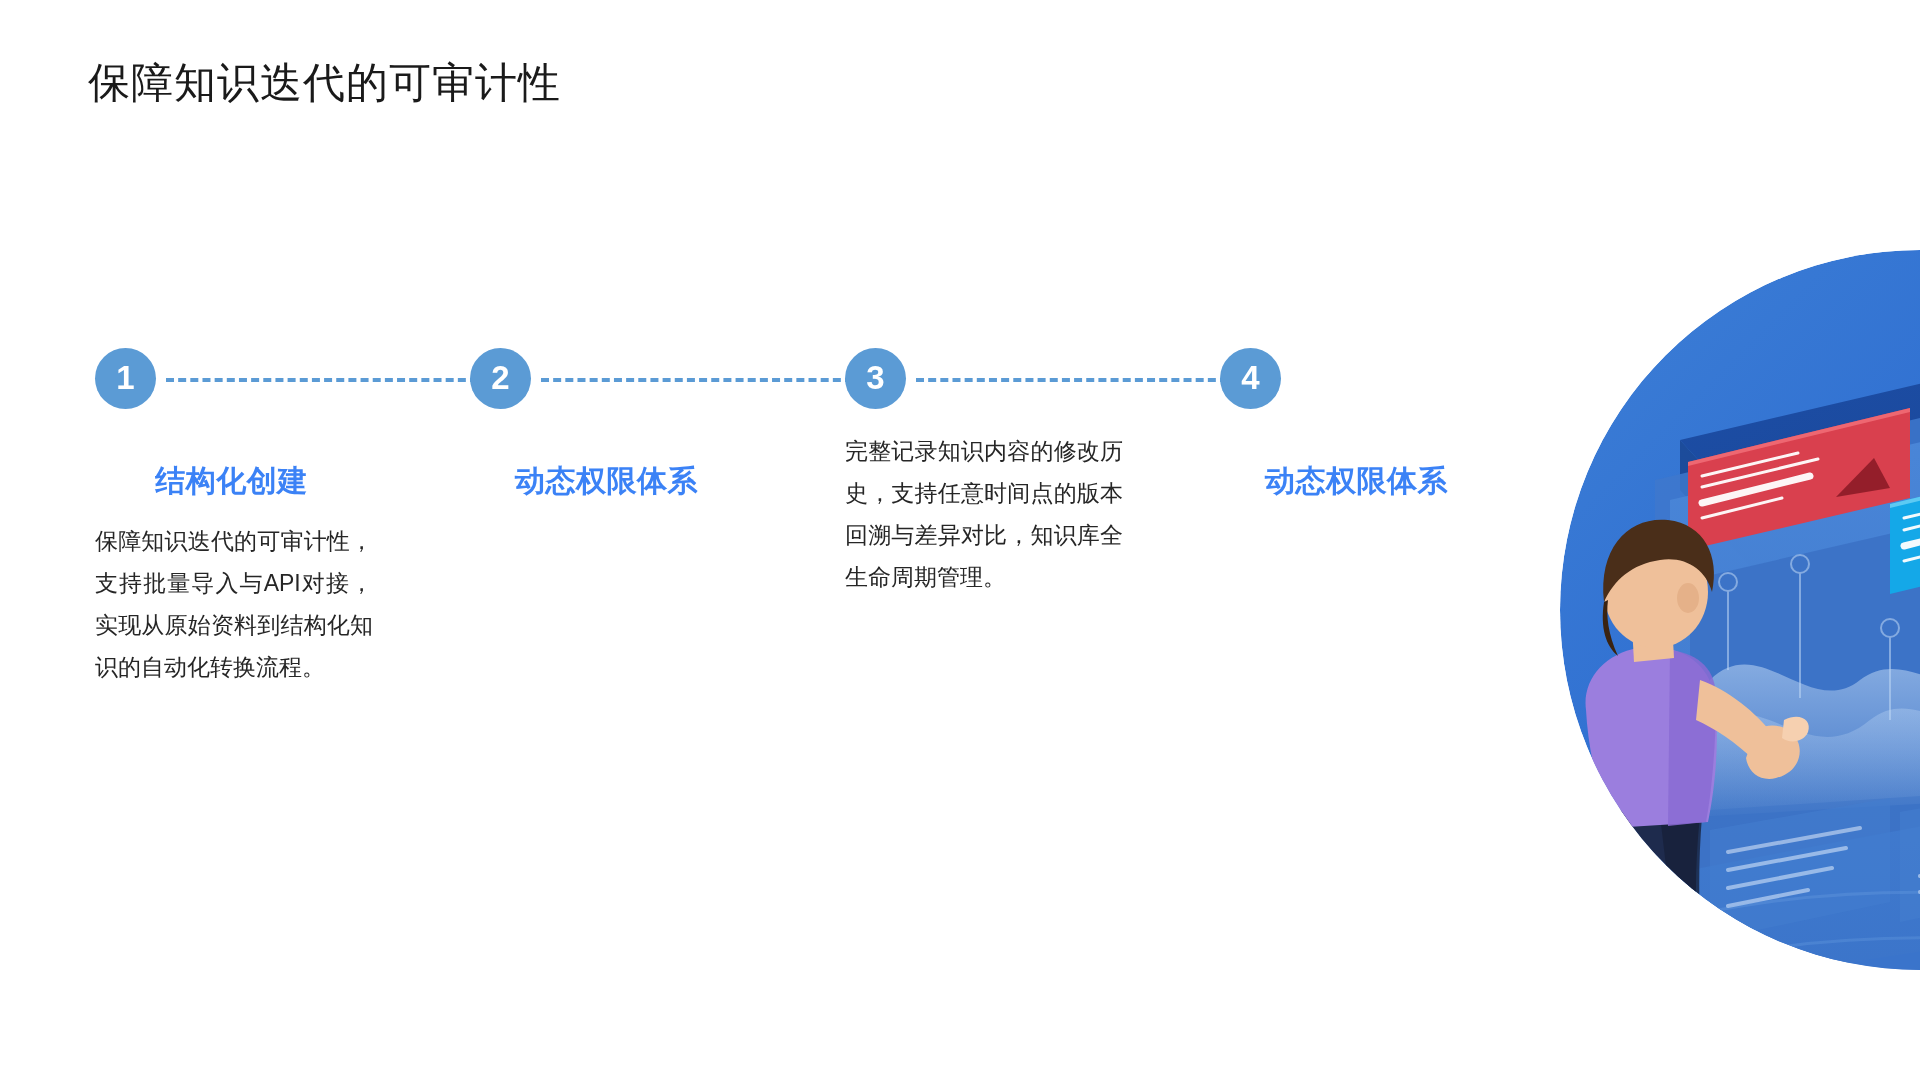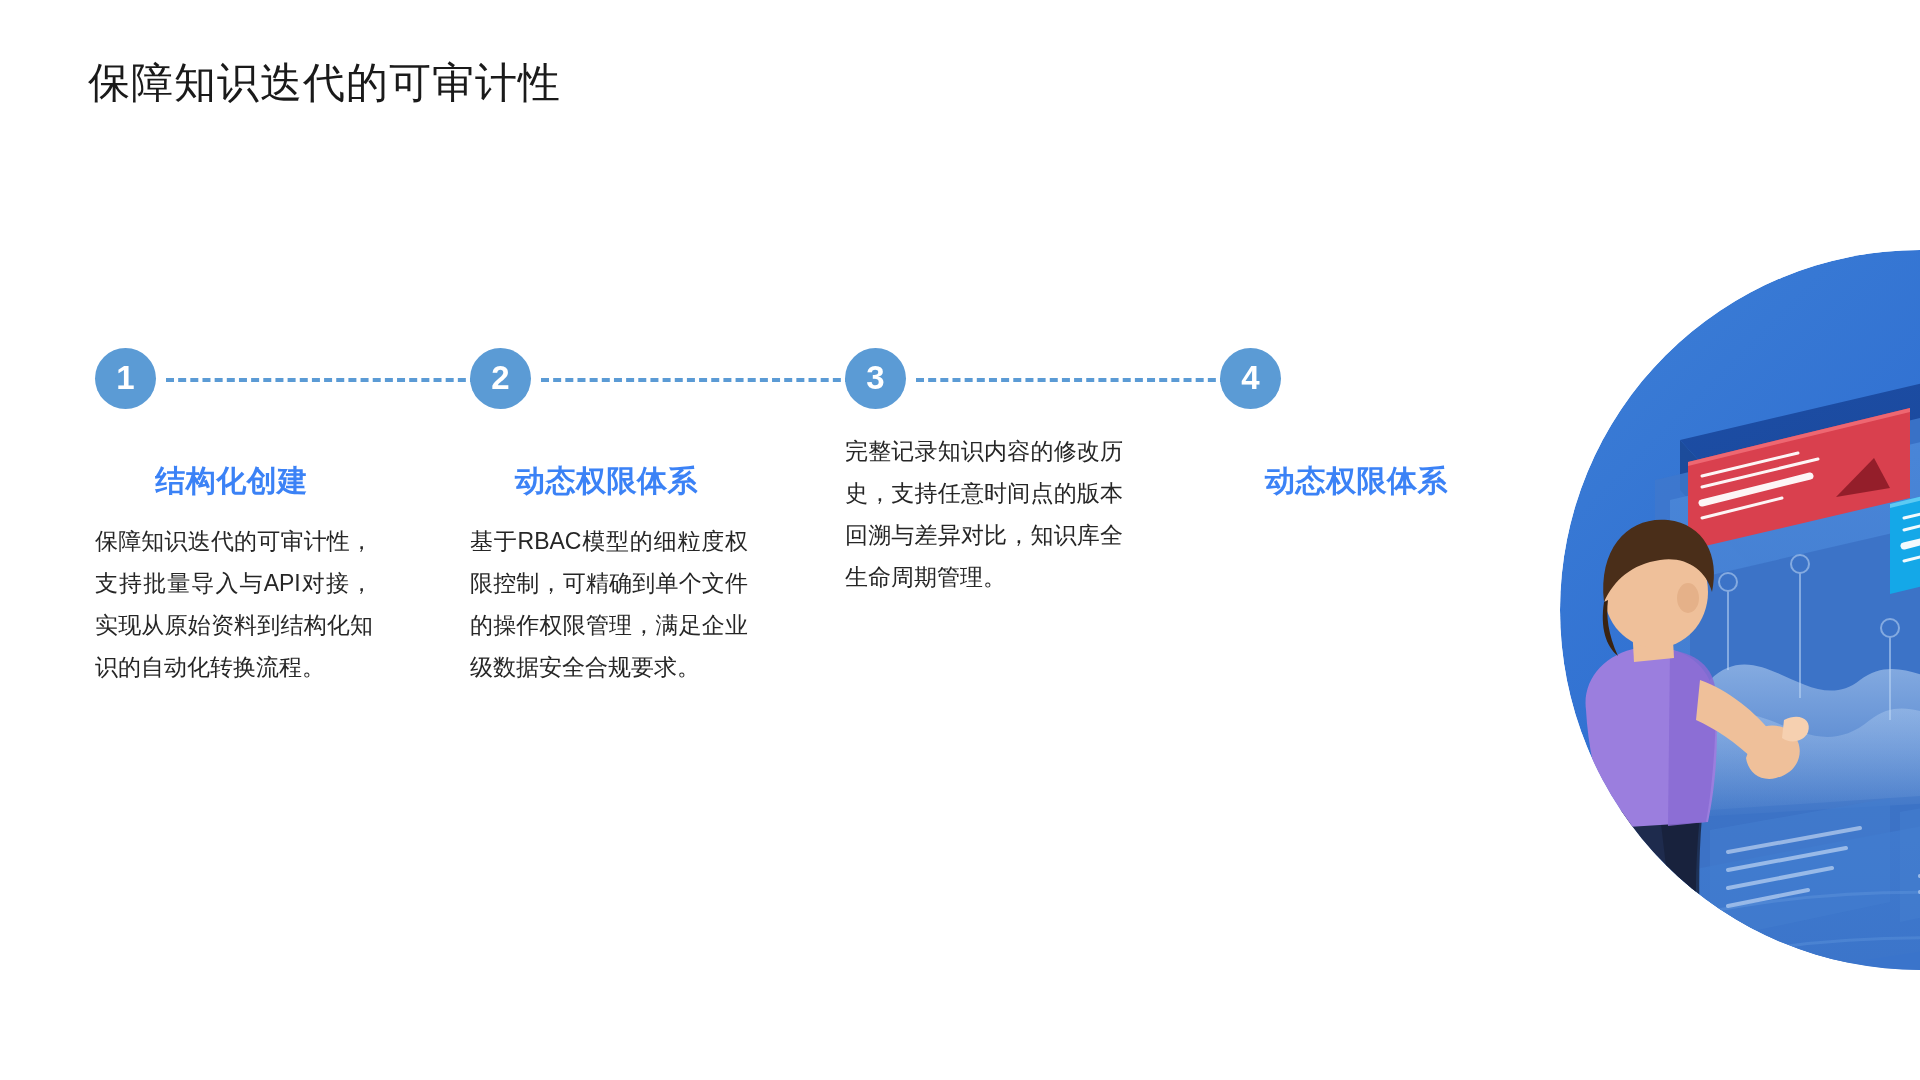--- a/index.html
+++ b/index.html
@@ -132,21 +132,20 @@
     </div>
     <div class="step-heading">结构化创建</div>
     <div class="step-body">保障知识迭代的可审计性，支持批量导入与API对接，实现从原始资料到结构化知识的自动化转换流程。</div>
   </div>
 
   <div class="step-col c2">
     <div class="step-badge">
       <span>2</span>
     </div>
     <div class="step-heading">动态权限体系</div>
-    <div class="step-body">基于RBAC模型的细粒度权限控制，可精确到单个文件的操作权限管理，满足企业级数据安全合规要求。</div>
   </div>
 
   <div class="step-col c3">
     <div class="step-badge">
       <span>3</span>
     </div>
     <div class="step-body">完整记录知识内容的修改历史，支持任意时间点的版本回溯与差异对比，知识库全生命周期管理。</div>
   </div>
 
   <div class="step-col c4">

